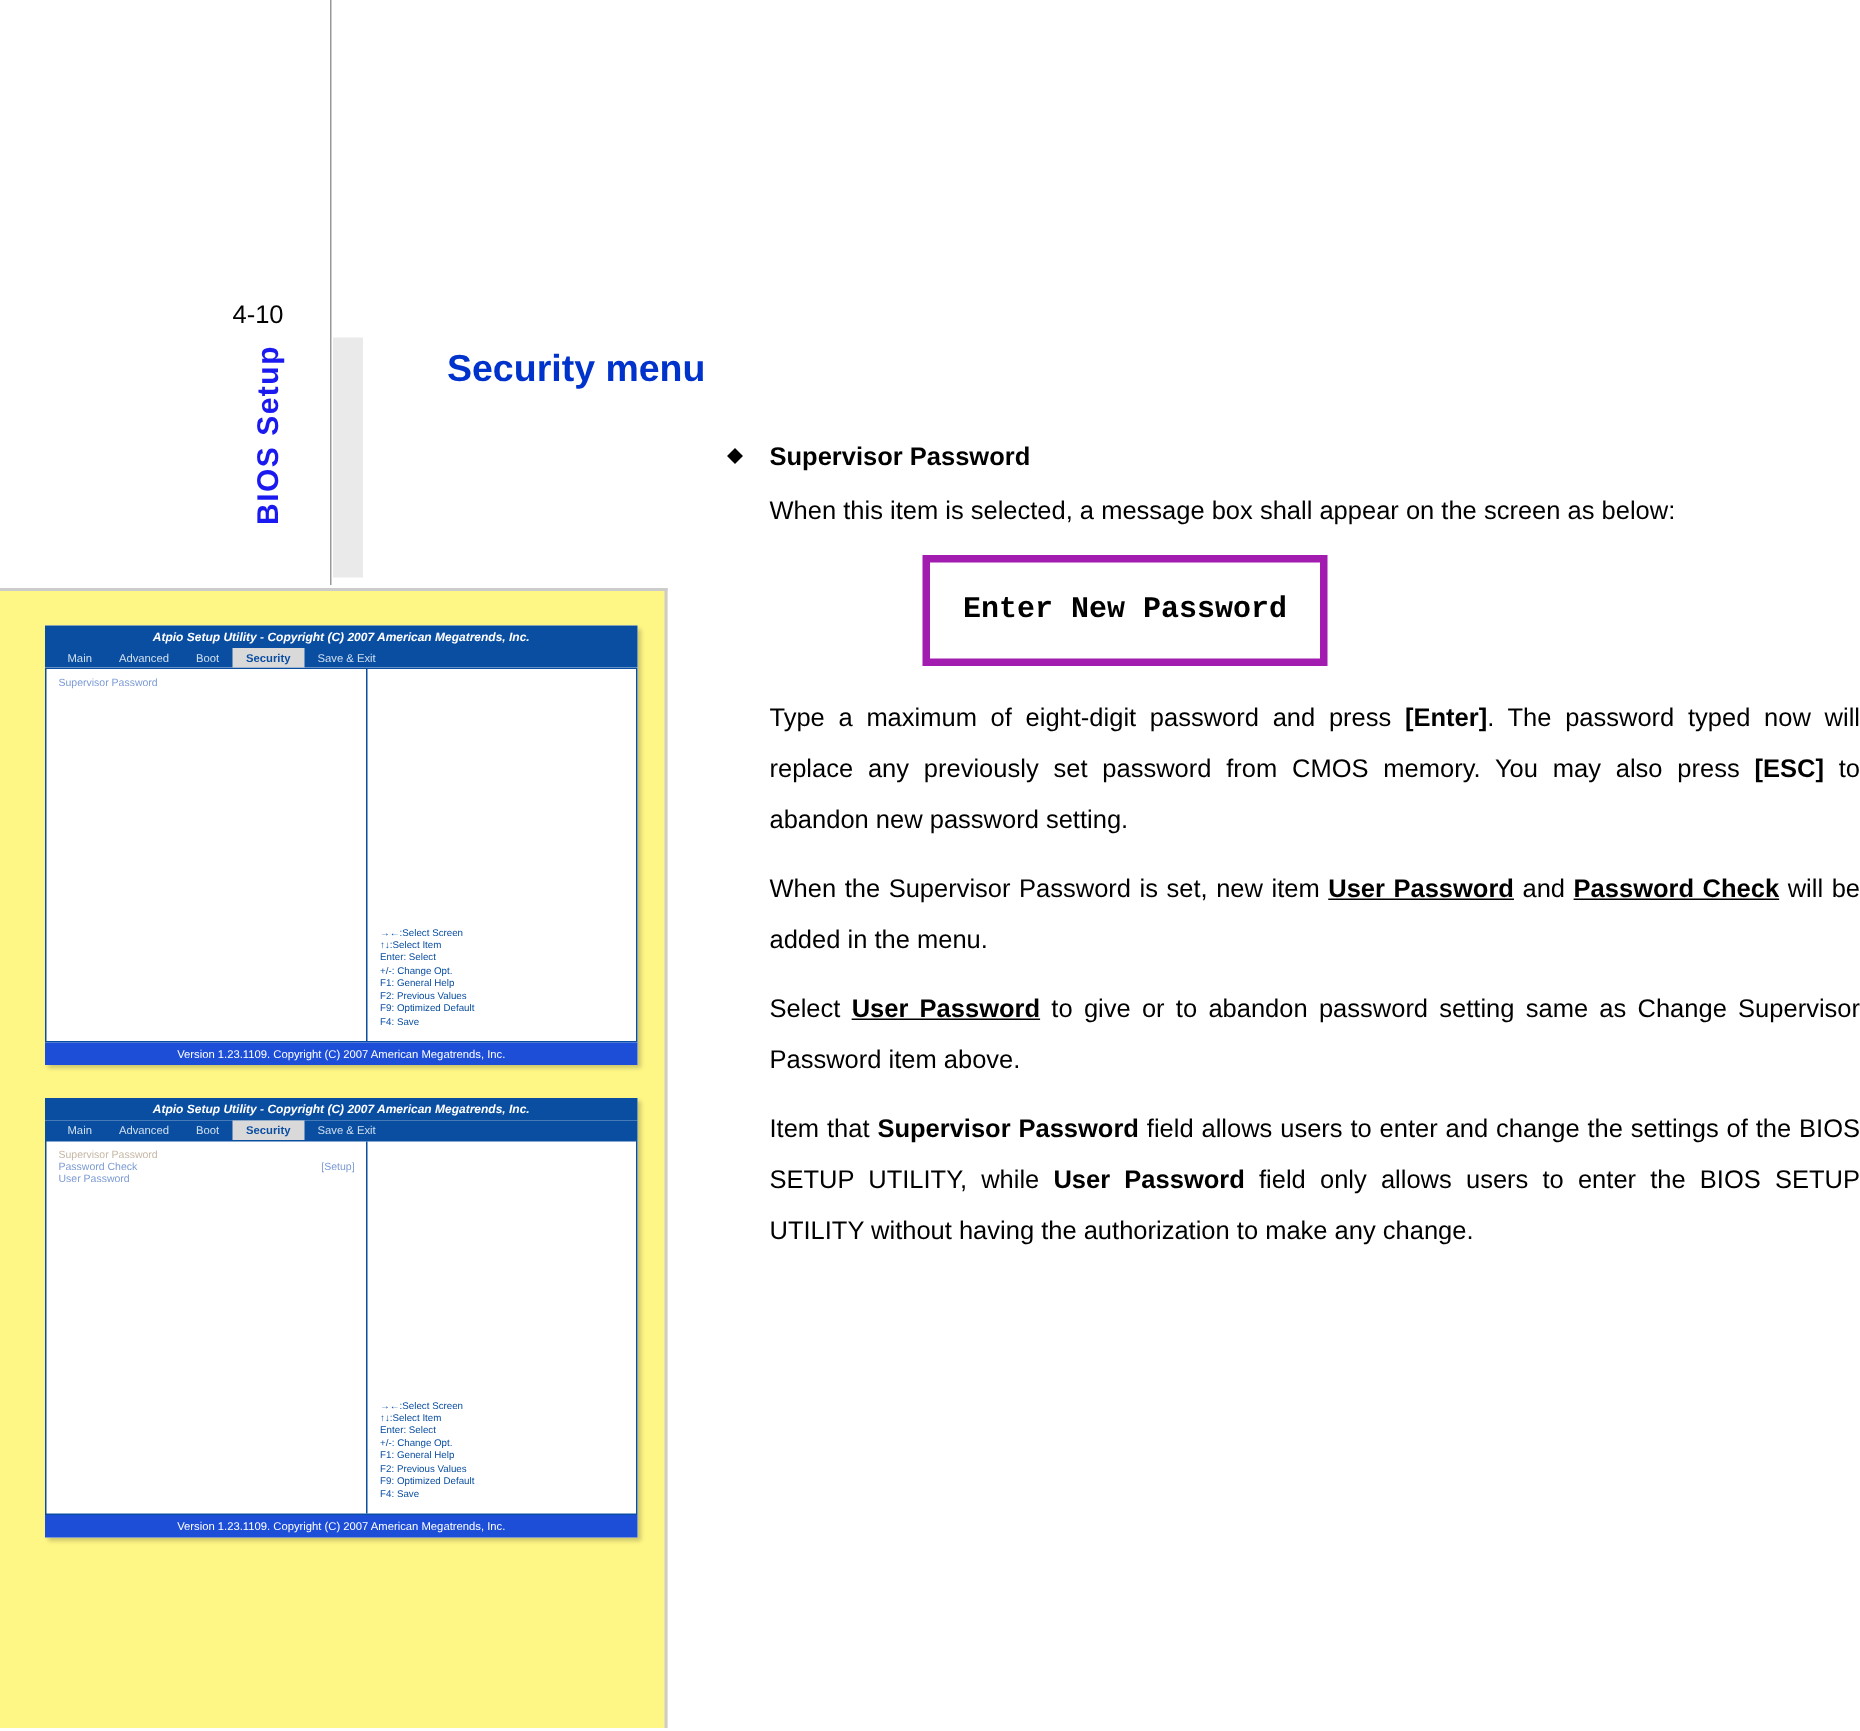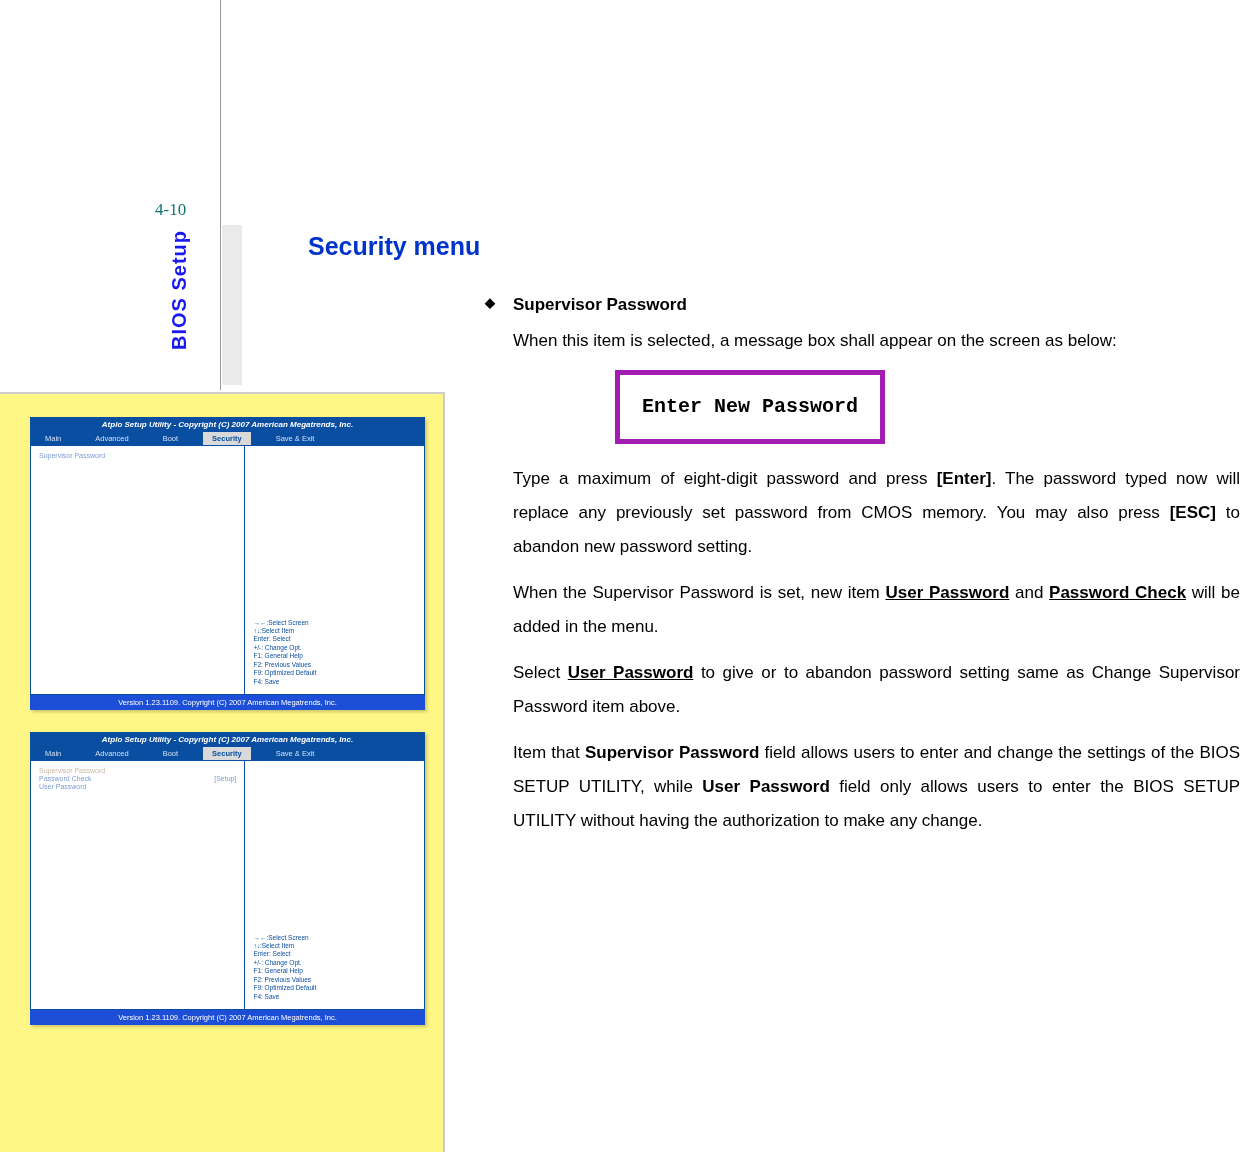--- a/index.html
+++ b/index.html
@@ -17,22 +17,21 @@
     top: 0;
     width: 1px;
     height: 390px;
     background: #999;
   }
   .pagenum {
     position: absolute;
     left: 155px;
     top: 200px;
     font-size: 17px;
-    color: #0f766e;
-    font-family: Liberation Serif, serif;
+    color: #000000;
   }
   .sidelabel {
     position: absolute;
     left: 168px;
     top: 230px;
     font-size: 20px;
     font-weight: bold;
     color: #1a1af0;
     writing-mode: vertical-rl;
     text-orientation: sideways;
@@ -42,21 +41,21 @@
   .sidebar-block {
     position: absolute;
     left: 222px;
     top: 225px;
     width: 20px;
     height: 160px;
     background: #eaeaea;
   }
   .main-heading {
     position: absolute;
-    left: 308px;
+    left: 298px;
     top: 232px;
     font-size: 25px;
     font-weight: bold;
     color: #0033cc;
   }
   .content {
     position: absolute;
     left: 485px;
     top: 288px;
     right: 0;
@@ -122,21 +121,21 @@
     text-align: center;
     font-weight: bold;
     font-size: 8px;
     padding: 3px 0;
     font-style: italic;
   }
   .bios-tabs {
     background: #0a4ea2;
     display: flex;
     padding-left: 6px;
-    gap: 16px;
+    gap: 0;
     font-size: 7.5px;
   }
   .bios-tab {
     color: #d0e0f0;
     padding: 2px 9px;
   }
   .bios-tab.active {
     background: #d9d9d9;
     color: #0a4ea2;
     font-weight: bold;

